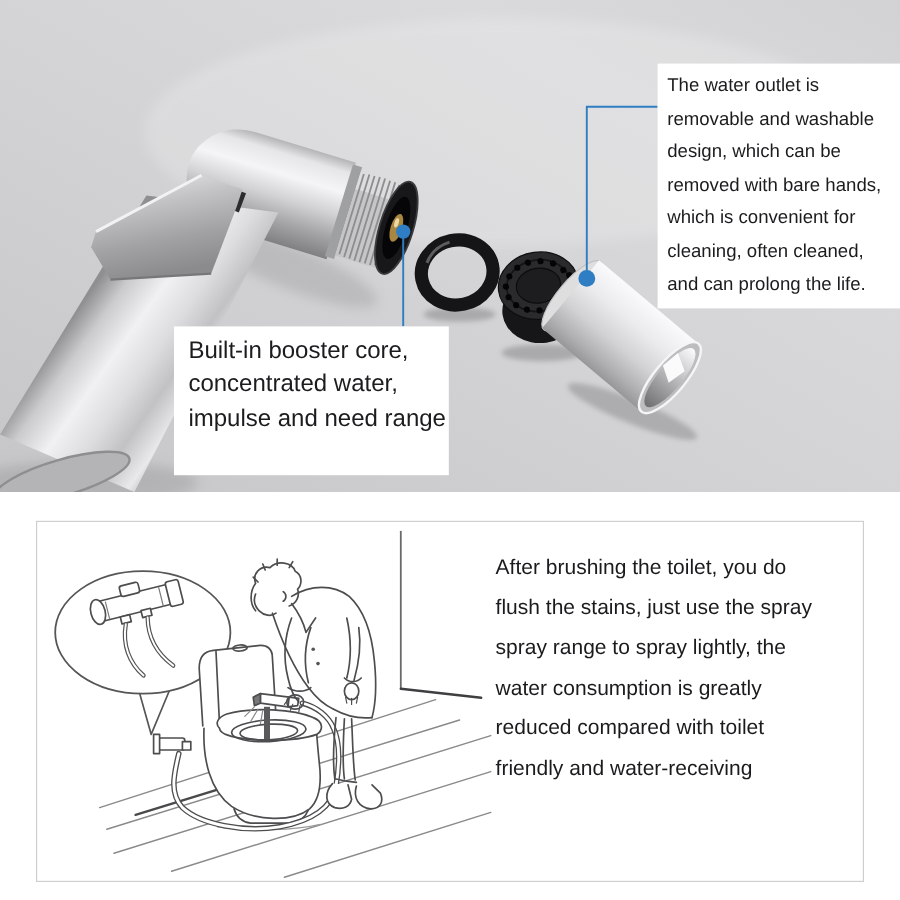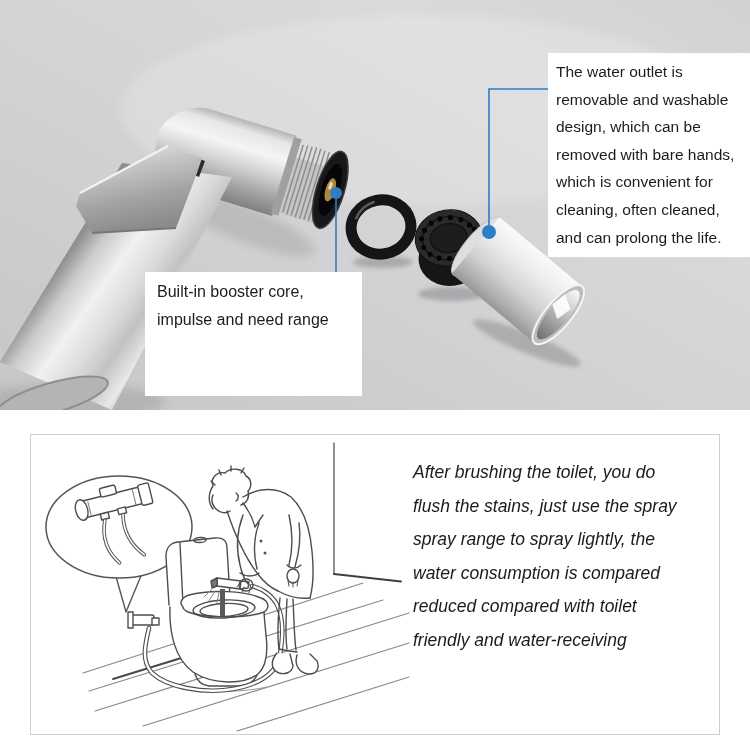--- a/index.html
+++ b/index.html
@@ -4,25 +4,25 @@
 <style>
   html,body{margin:0;padding:0;background:#ffffff;}
   #stage{position:relative;width:750px;height:750px;overflow:hidden;background:#ffffff;
          font-family:"Liberation Sans","DejaVu Sans",sans-serif;}
   
   #photo{position:absolute;left:0;top:0;width:750px;height:410px;display:block;}
   .note{position:absolute;background:#ffffff;color:#1c1c1e;}
   .note .ln{white-space:nowrap;}
   #note-outlet{left:548px;top:53px;width:196px;height:199px;padding:5px 0 0 8px;
                font-size:15.5px;line-height:27.6px;}
-  #note-booster{left:145px;top:272px;width:201px;height:118px;padding:6px 4px 0 12px;
-                font-size:16px;line-height:28.4px;}
+  #note-booster{left:145px;top:272px;width:201px;height:118px;padding:6px 16px 0 12px;
+                font-size:20px;line-height:28.4px;}
   
   #panel{position:absolute;left:30px;top:434px;width:688px;height:299px;background:#ffffff;
-         border:1px solid #cfcfcf;font-style:italic;}
+         border:1px solid #cfcfcf;}
   #illustration{position:absolute;left:0;top:0;width:382px;height:297px;display:block;}
   #panel-text{position:absolute;left:382px;top:21px;width:300px;color:#1b1b1d;
               font-size:17.5px;line-height:33.6px;}
   #panel-text .ln{white-space:nowrap;}
 </style>
 </head>
 <body>
 
 <div id="stage">
 
@@ -176,20 +176,21 @@
     <div class="ln">removable and washable</div>
     <div class="ln">design, which can be</div>
     <div class="ln">removed with bare hands,</div>
     <div class="ln">which is convenient for</div>
     <div class="ln">cleaning, often cleaned,</div>
     <div class="ln">and can prolong the life.</div>
   </div>
 
   <div class="note" id="note-booster">
     <div class="ln">Built-in booster core,</div>
+    <div class="ln">concentrated water,</div>
     <div class="ln">impulse and need range</div>
   </div>
 
   <div id="panel">
 
     <svg id="illustration" viewBox="0 0 382 297">
       <g fill="none" stroke="#4d4d4f" stroke-width="1.4" stroke-linecap="round" stroke-linejoin="round">
 
         <g>
           <line x1="303" y1="8" x2="303" y2="139" stroke="#6a6a6c" stroke-width="1.5"></line>
@@ -279,19 +280,19 @@
           <path d="M246,218 C239,226 240,235 248,238 C255,240 261,237 262,231 L259,219" fill="#ffffff"></path>
           <path d="M266,220 C263,230 268,238 278,239 C286,239 289,233 286,226 L279,219" fill="#ffffff"></path>
         </g>
       </g>
     </svg>
 
     <div id="panel-text">
       <div class="ln">After brushing the toilet, you do</div>
       <div class="ln">flush the stains, just use the spray</div>
       <div class="ln">spray range to spray lightly, the</div>
-      <div class="ln">water consumption is compared</div>
+      <div class="ln">water consumption is greatly</div>
       <div class="ln">reduced compared with toilet</div>
       <div class="ln">friendly and water-receiving</div>
     </div>
   </div>
 
 </div>
 
 </body></html>

